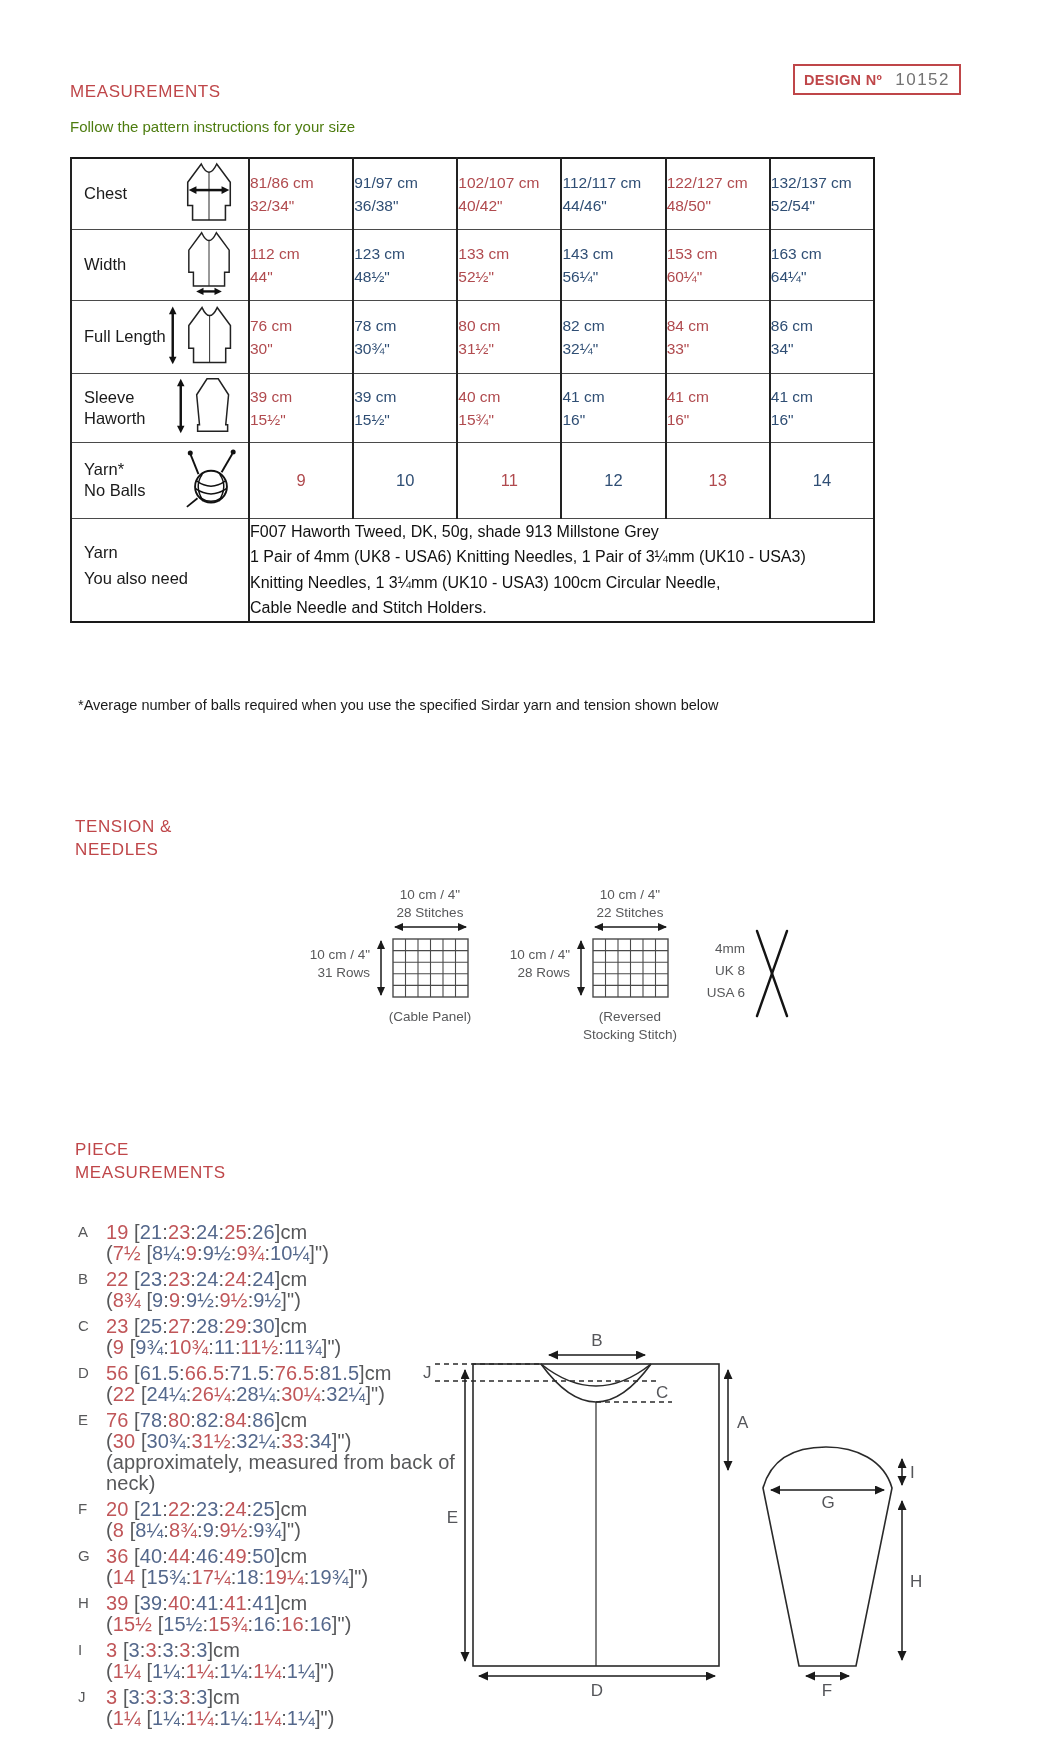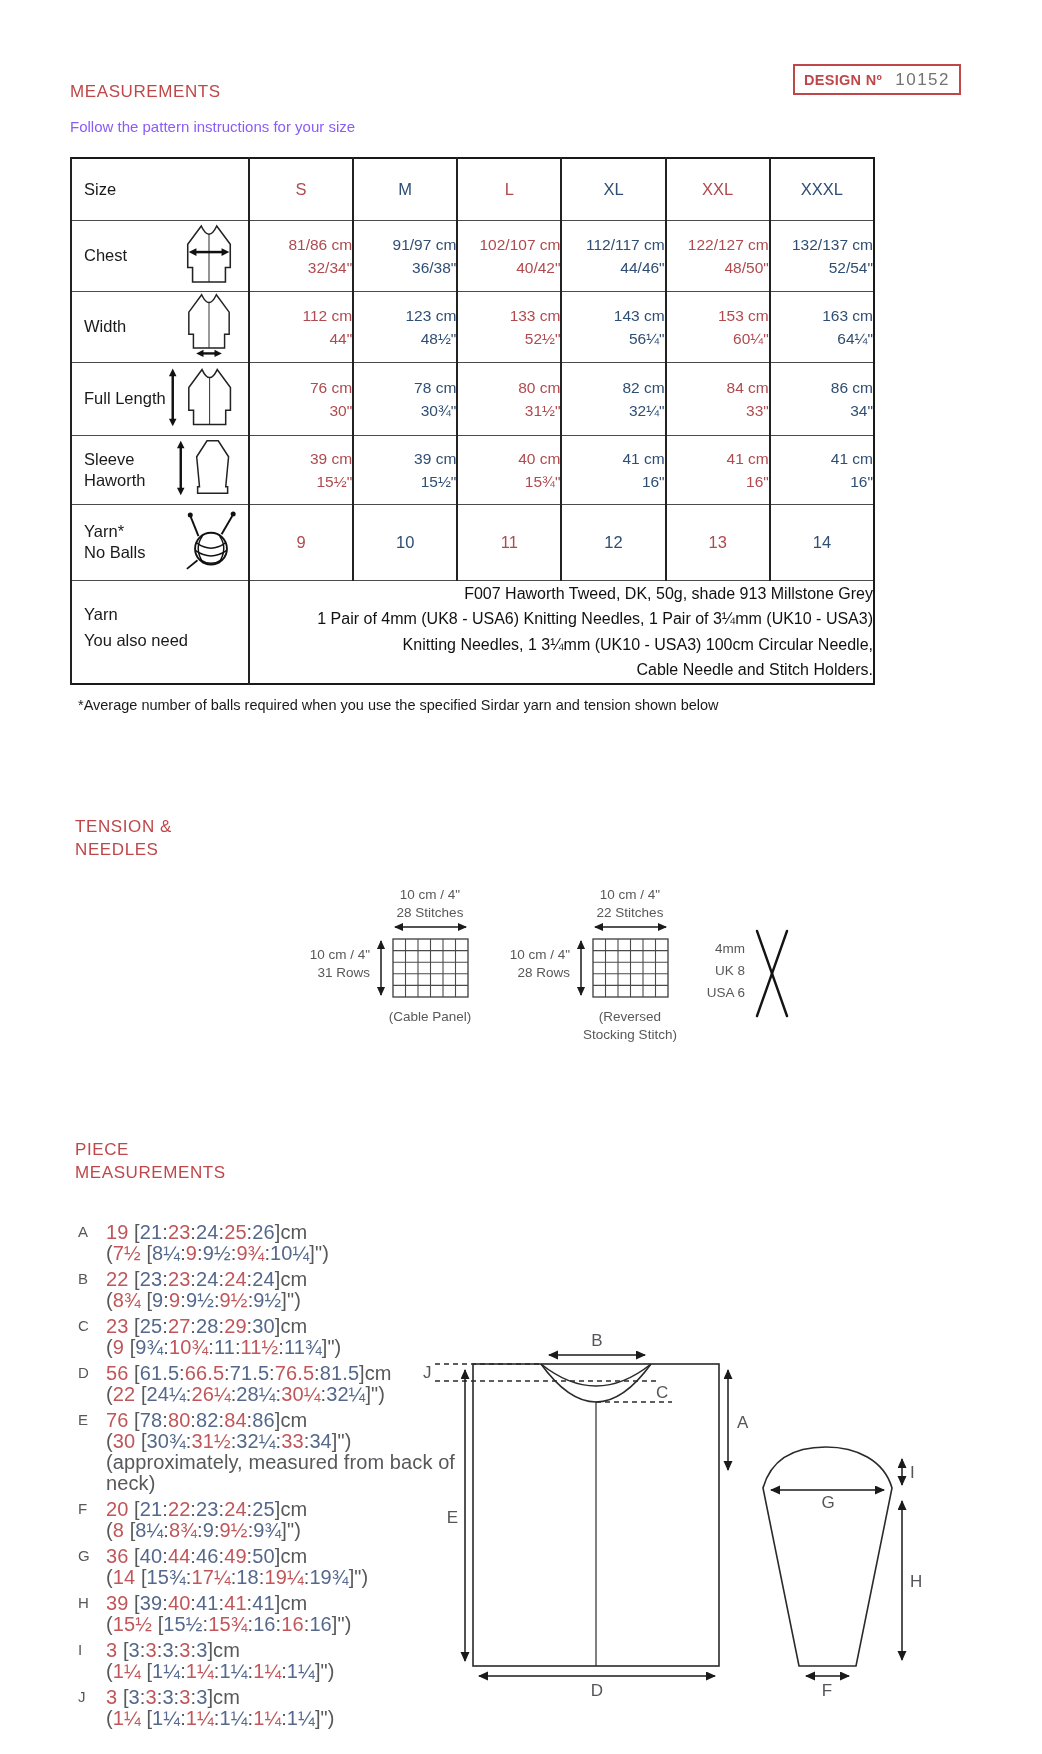--- a/index.html
+++ b/index.html
@@ -2,21 +2,21 @@
 <html><head>
 <meta charset="utf-8">
 <style>
   html,body{margin:0;padding:0;background:#e9e9e9}
   .page{position:relative;width:1042px;height:1754px;background:#ffffff;margin:0 auto;
         font-family:"Liberation Sans",sans-serif;color:#1a1a1a;overflow:hidden}
 
   
   .sec-title{position:absolute;color:#bf4649;font-size:17px;font-weight:400;
              letter-spacing:.6px;line-height:23px}
-  .subtitle{position:absolute;left:70px;top:118px;font-size:15px;color:#8b5cf6}
+  .subtitle{position:absolute;left:70px;top:118px;font-size:15px;color:#4d7c0f}
 
   
   .design-box{position:absolute;left:793px;top:64px;width:168px;height:31px;
               border:2px solid #bf4649;display:flex;align-items:center;
               justify-content:space-between;padding:0 9px;box-sizing:border-box;background:#fff}
   .design-label{color:#bf4649;font-weight:700;font-size:14.5px;letter-spacing:.3px}
   .design-number{color:#737373;font-size:17px;letter-spacing:1.5px}
 
   
   table.meas{position:absolute;left:70px;top:157px;width:805px;border-collapse:collapse;
@@ -24,25 +24,25 @@
   table.meas th,table.meas td{border-left:2px solid #222;border-top:1.2px solid #4a4a4a;
              padding:0;vertical-align:middle;font-weight:400}
   tr.h-header{height:62px} tr.h-chest{height:71px} tr.h-width{height:70px}
   tr.h-full{height:73px} tr.h-sleeve{height:69px} tr.h-yarn{height:76px} tr.h-need{height:104px}
   th.row-label{text-align:left;font-size:16.5px}
   .label-flex{display:flex;align-items:center;justify-content:space-between;
               padding:0 10px 0 12px}
   .label-text{line-height:21px}
   th.size-head{font-size:16.5px;text-align:center}
   td{text-align:center;font-size:15.5px}
-  .cm-line,.in-line{line-height:23px;text-align:right}
+  .cm-line,.in-line{line-height:23px;text-align:left}
   .col-red{color:#b04a4e}
   .col-navy{color:#2f4e74}
   .yarn-num{font-size:16.5px}
-  td.need-cell{text-align:right;padding:6px 12px 4px 12px;font-size:16px;line-height:25.5px;color:#111}
+  td.need-cell{text-align:left;padding:6px 12px 4px 12px;font-size:16px;line-height:25.5px;color:#111}
 
   .footnote{position:absolute;left:78px;top:697px;font-size:14.5px;color:#1a1a1a}
 
   
   .tens-txt{position:absolute;color:#57585a;font-size:13.5px;line-height:18px}
   .t-center{text-align:center}
   .t-right{text-align:right}
   .swatch-svg{position:absolute}
   .needle-svg{position:absolute}
 
@@ -77,33 +77,20 @@
     <colgroup>
       <col style="width:178px">
         <col>
         <col>
         <col>
         <col>
         <col>
         <col>
     </colgroup>
     <tbody>
-      <tr class="h-header">
-        <th class="row-label">
-          <div class="label-flex">
-              <span class="label-text">Size</span>
-            </div>
-        </th>
-      <th class="size-head col-red">S</th>
-          <th class="size-head col-navy">M</th>
-          <th class="size-head col-red">L</th>
-          <th class="size-head col-navy">XL</th>
-          <th class="size-head col-red">XXL</th>
-          <th class="size-head col-navy">XXXL</th>
-        </tr>
 
       <tr class="h-chest">
         <th class="row-label">
           <div class="label-flex">
             <span class="label-text">Chest</span>
             <span>
               <svg width="58" height="62" viewBox="0 0 60 64">
                 <path d="M22,3 Q30,20 38,3 L52,22 L52,46 L47,46 L47,61 L13,61 L13,46 L8,46 L8,22 Z" fill="none" stroke="#222" stroke-width="1.6"></path>
                 <line x1="30" y1="11.5" x2="30" y2="61" stroke="#222" stroke-width="1"></line>
                 <line x1="14" y1="30" x2="46" y2="30" stroke="#111" stroke-width="2.6"></line>

